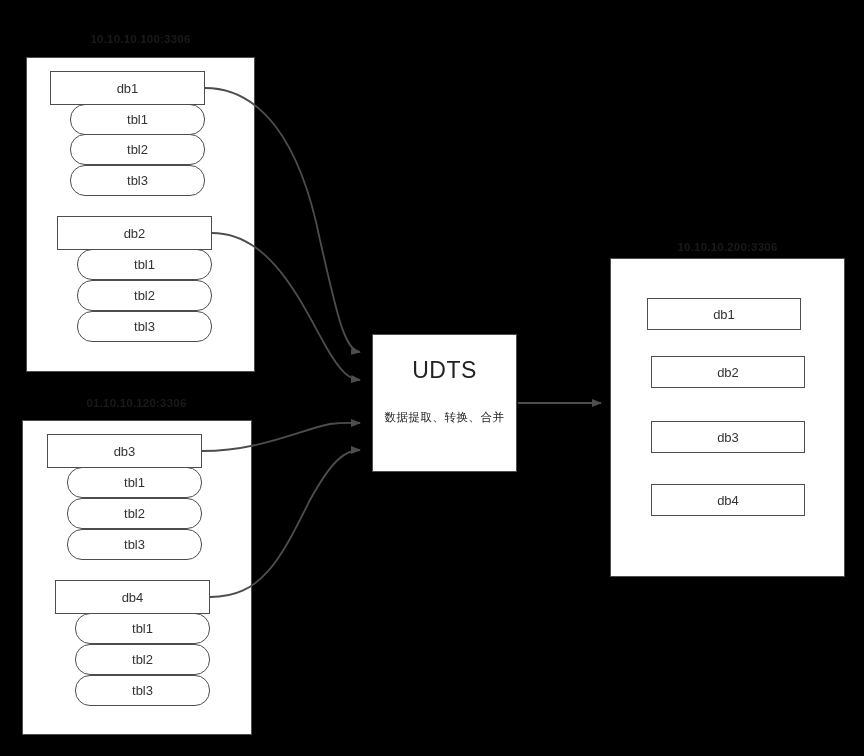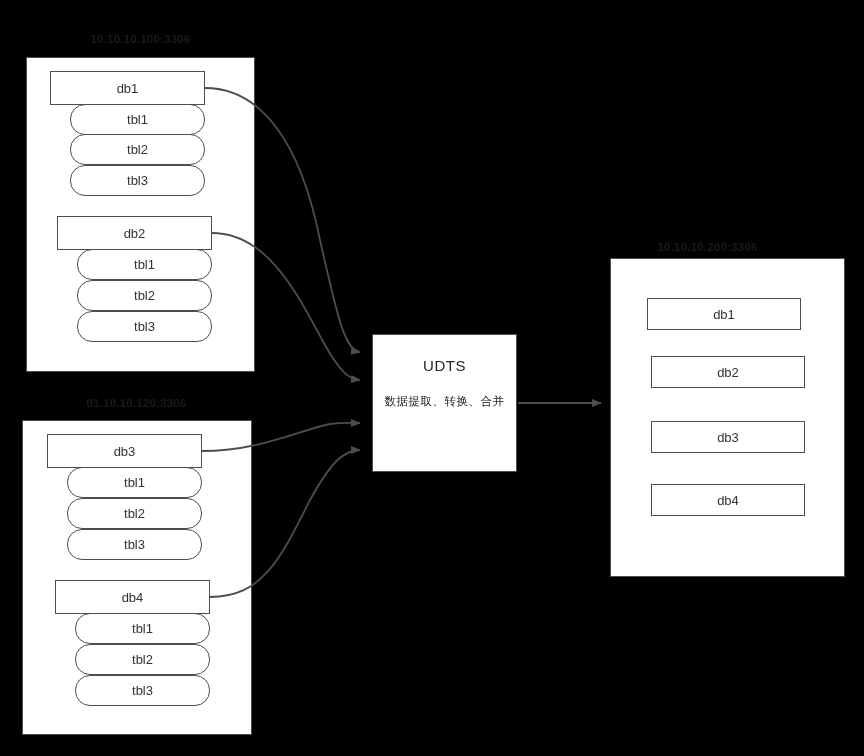--- a/index.html
+++ b/index.html
@@ -58,28 +58,28 @@
     position: absolute;
     background: #ffffff;
     border: 1.5px solid #4d4d4d;
     box-sizing: border-box;
     display: flex;
     flex-direction: column;
     align-items: center;
   }
   .proc-title {
     color: #222222;
-    font-size: 15px;
+    font-size: 23px;
     margin-top: 22px;
     letter-spacing: 0.5px;
   }
   .proc-sub {
     color: #222222;
     font-size: 11.5px;
-    margin-top: 20px;
+    margin-top: 26px;
     letter-spacing: 0.5px;
   }
   .target-db {
     position: absolute;
     background: #ffffff;
     border: 1.5px solid #4d4d4d;
     box-sizing: border-box;
     display: flex;
     align-items: center;
     justify-content: center;
@@ -159,21 +159,21 @@
   </div>
   <div class="node-box tbl-row" style="left:75px; top:675px; width:135px; height:31px;">
     <span>tbl3</span>
   </div>
 
   <div class="proc-box" style="left:372px; top:334px; width:145px; height:138px;">
     <div class="proc-title">UDTS</div>
     <div class="proc-sub">数据提取、转换、合并</div>
   </div>
 
-  <div class="host-label" style="left:590px; top:241px; width:235px;">10.10.10.200:3306</div>
+  <div class="host-label" style="left:610px; top:241px; width:235px;">10.10.10.200:3306</div>
 
   <div class="container-box" style="left:610px; top:258px; width:235px; height:319px;"></div>
 
   <div class="target-db" style="left:647px; top:298px; width:154px; height:32px;">
     <span>db1</span>
   </div>
   <div class="target-db" style="left:651px; top:356px; width:154px; height:32px;">
     <span>db2</span>
   </div>
   <div class="target-db" style="left:651px; top:421px; width:154px; height:32px;">

